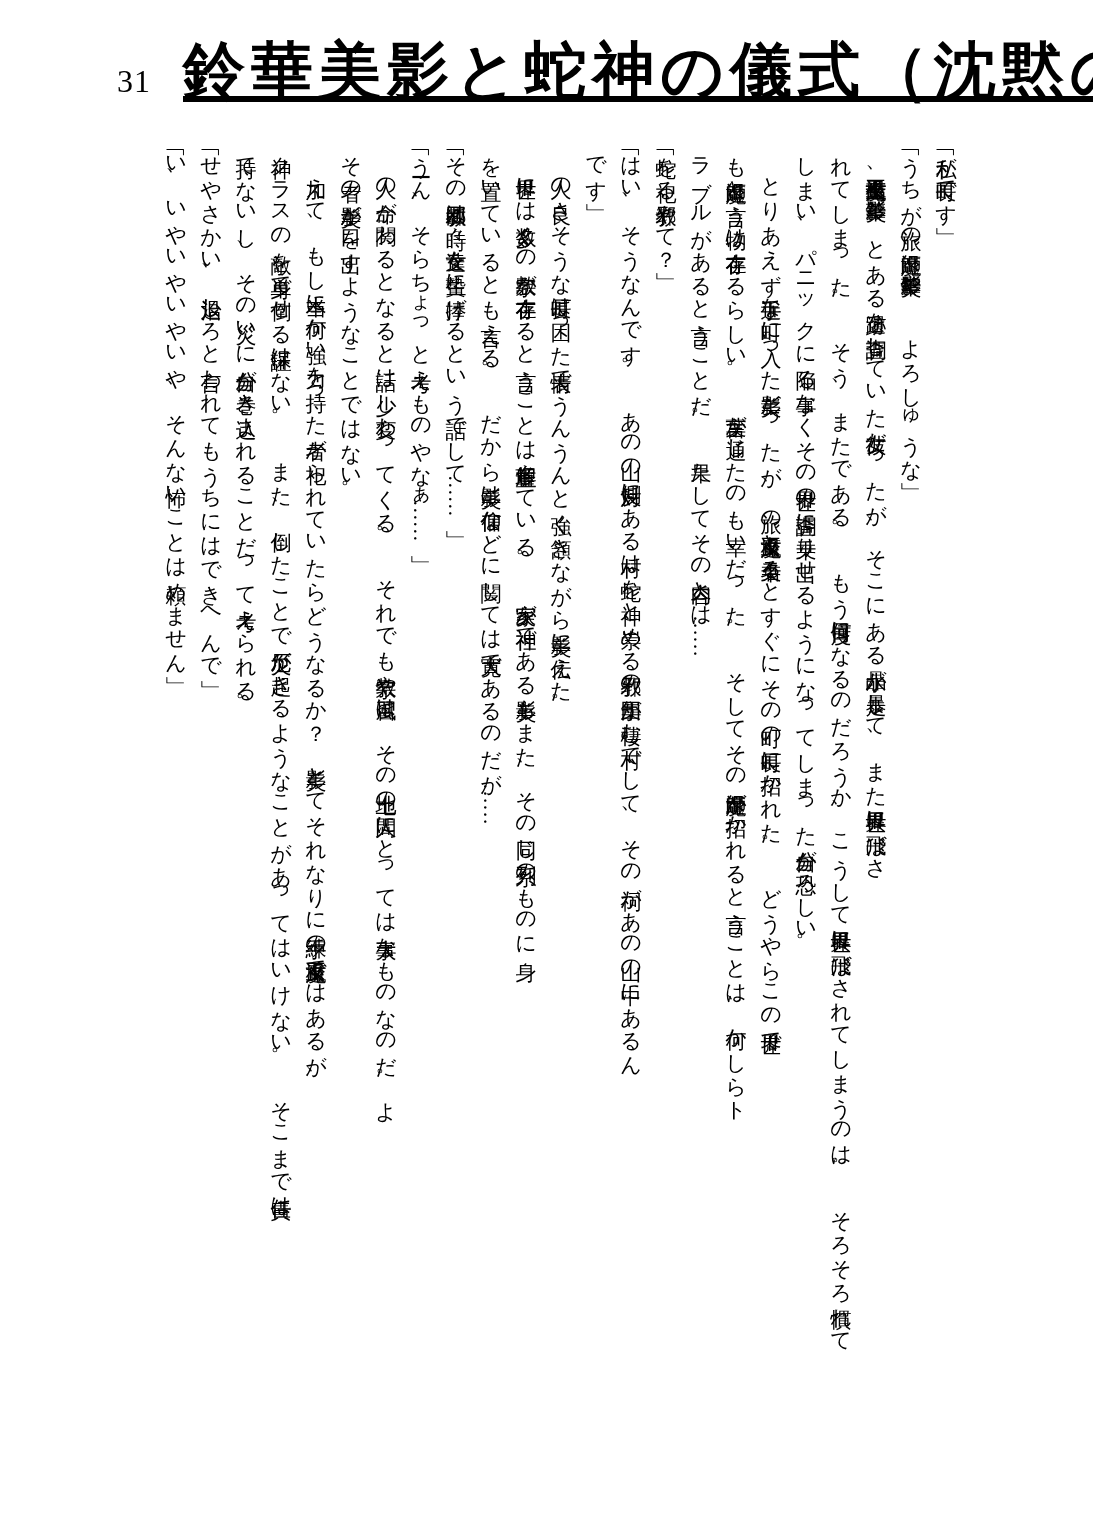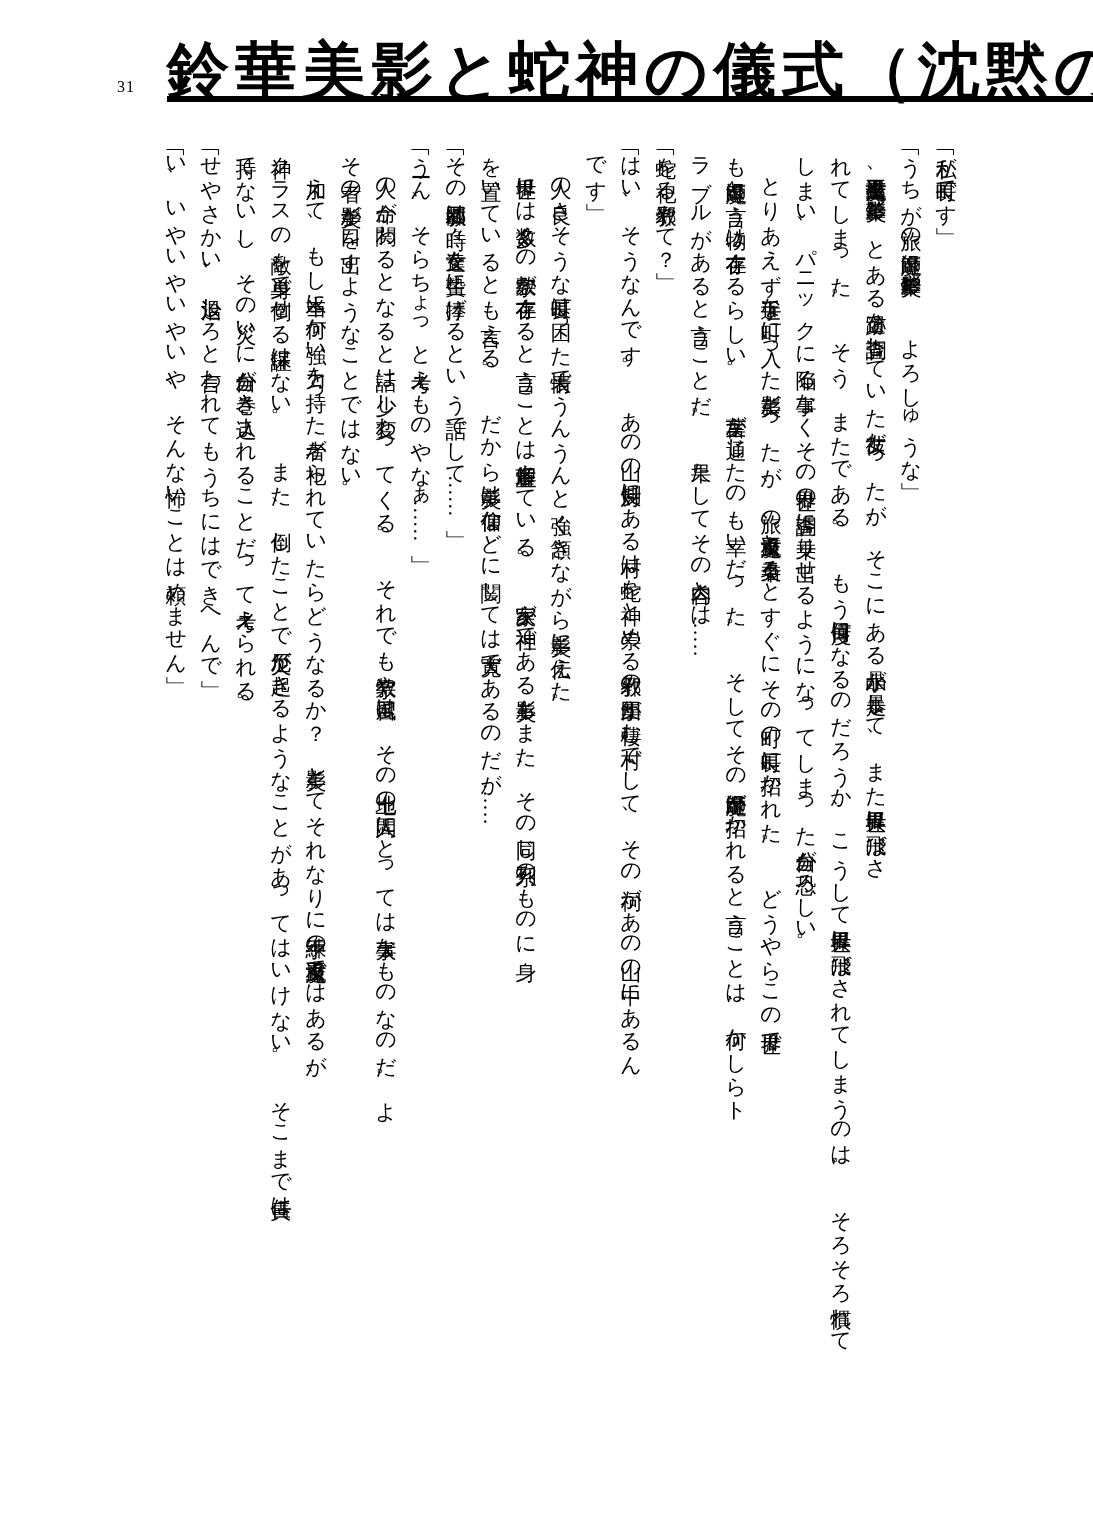--- a/index.html
+++ b/index.html
@@ -18,21 +18,21 @@
   }
   .header {
     position: absolute;
     left: 117px;
     top: 40px;
     display: flex;
     align-items: baseline;
     white-space: nowrap;
   }
   .page-number {
-    font-size: 16px;
+    font-size: 32px;
     line-height: 1;
     letter-spacing: 1px;
   }
   .page-title {
     margin-left: 32px;
     font-size: 62px;
     font-weight: 700;
     line-height: 1;
     letter-spacing: 6px;
     white-space: nowrap;

